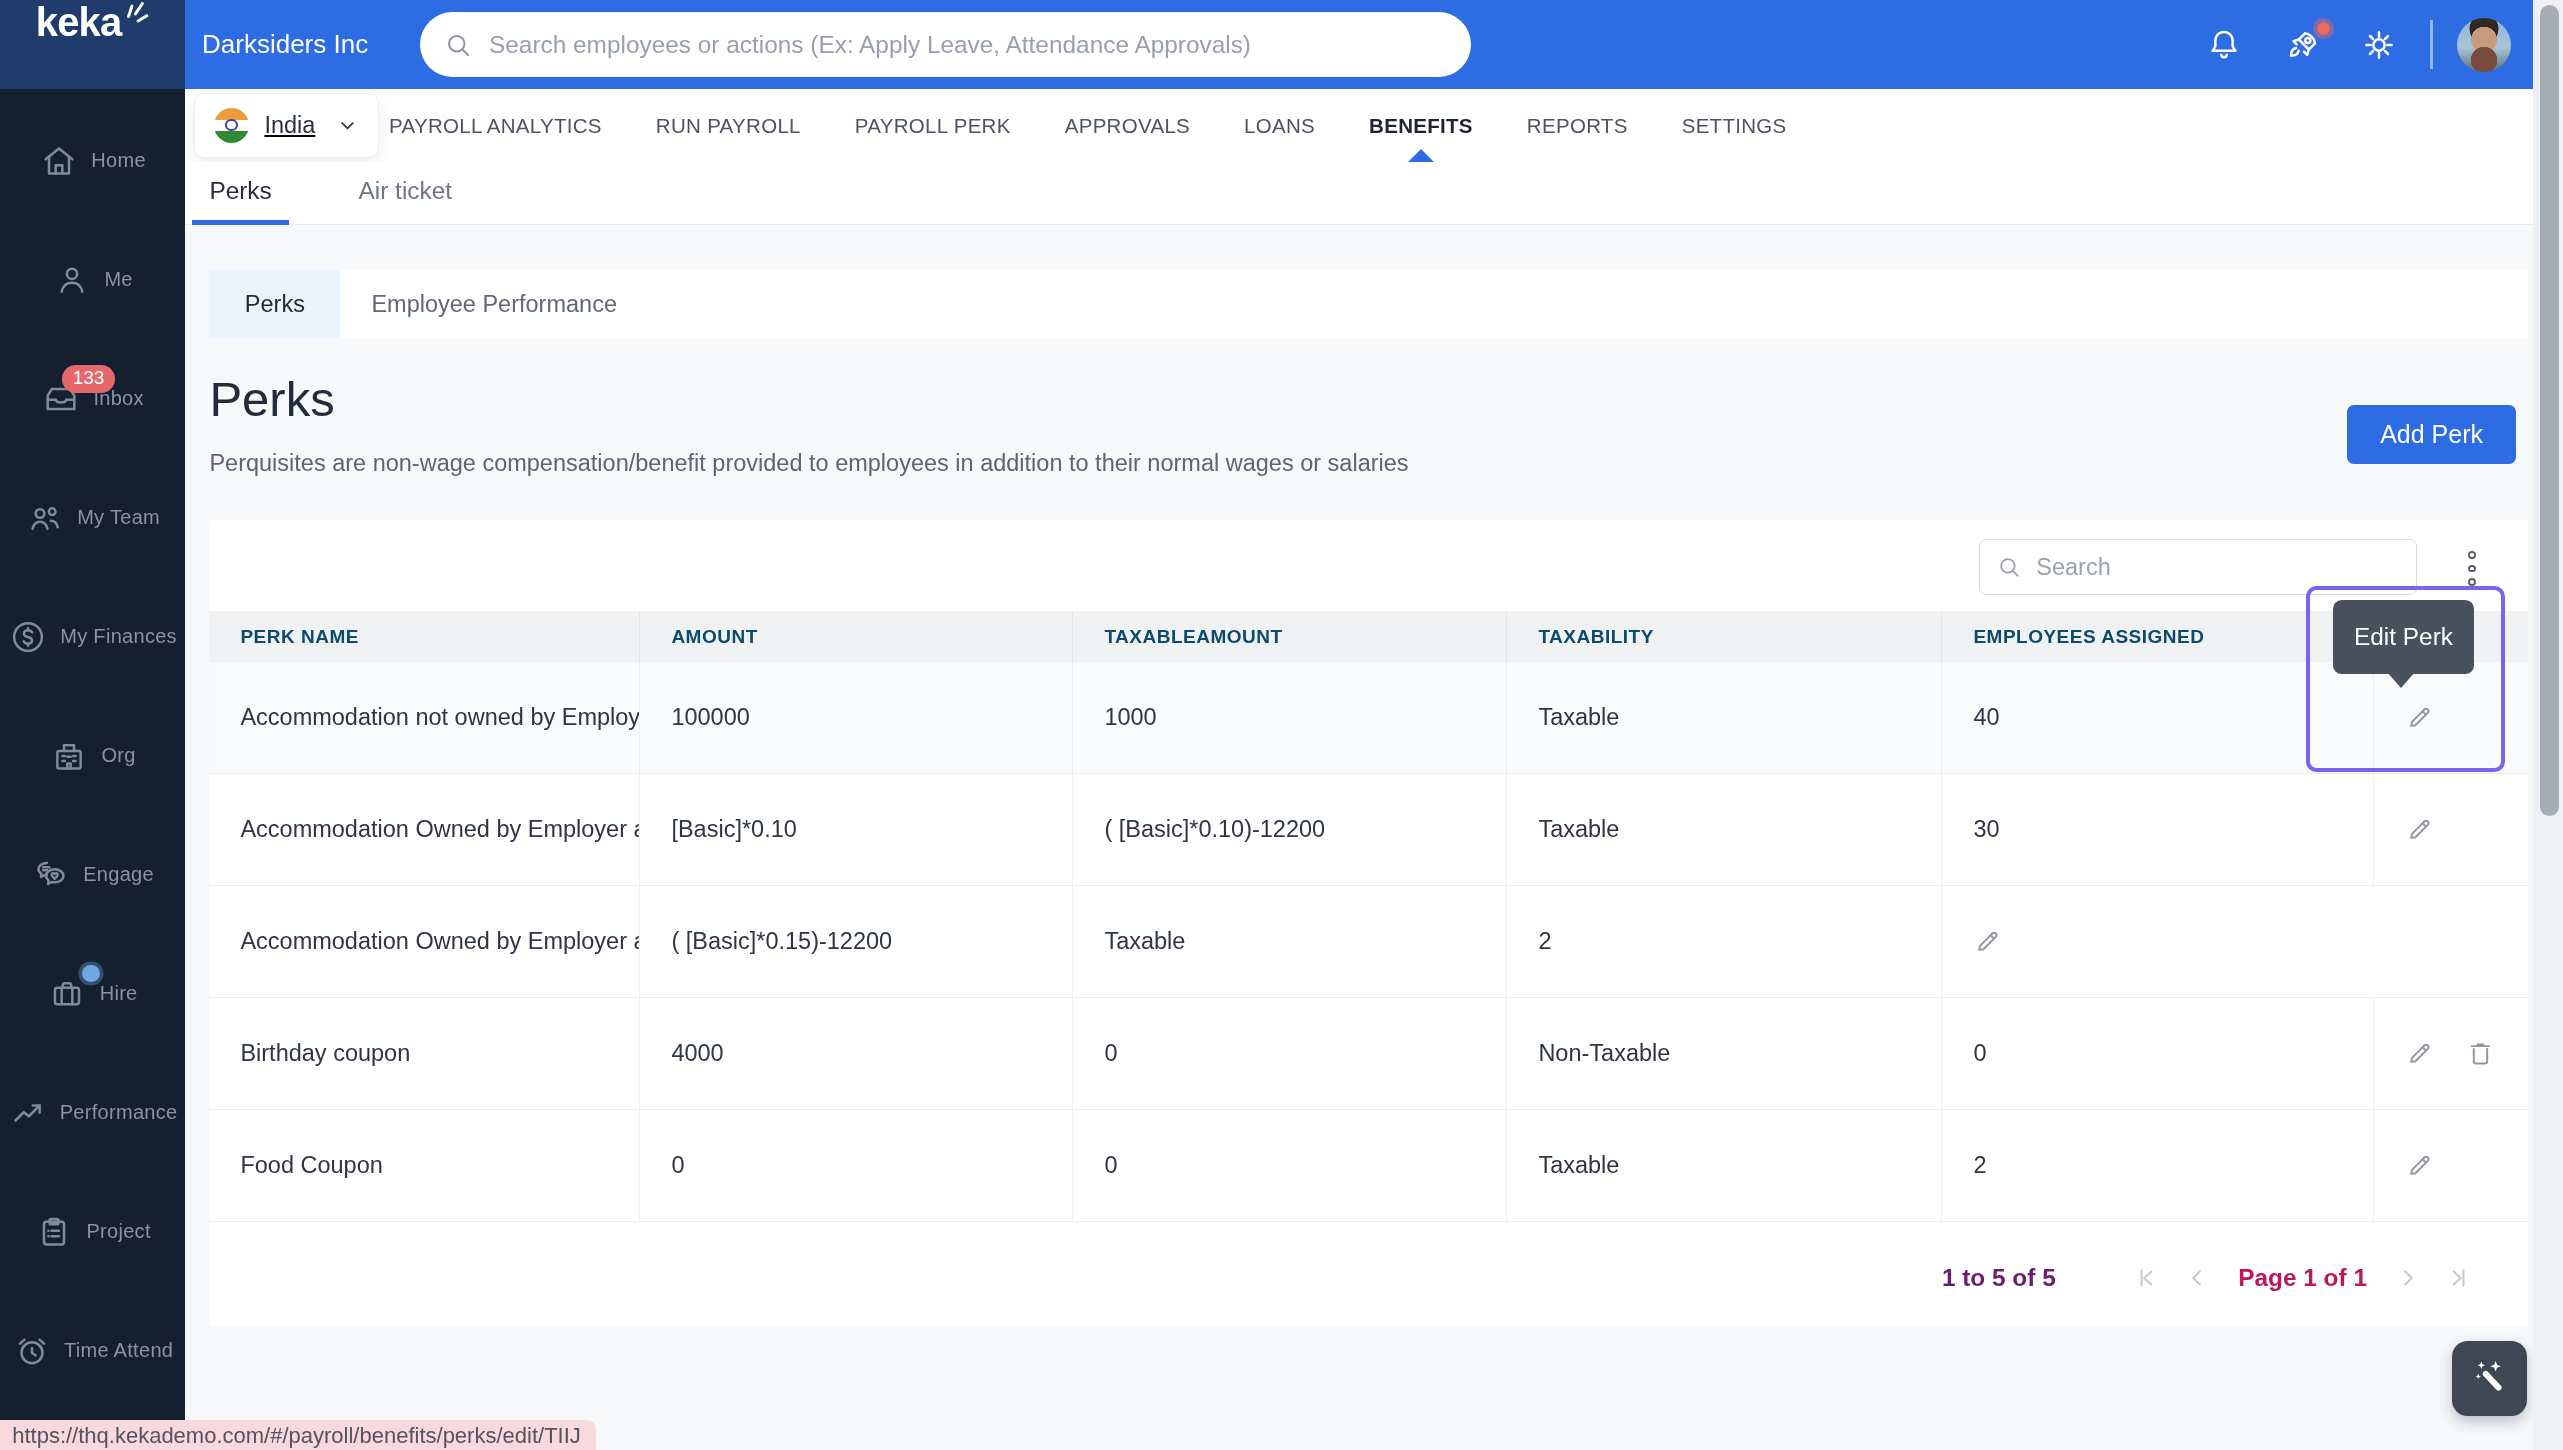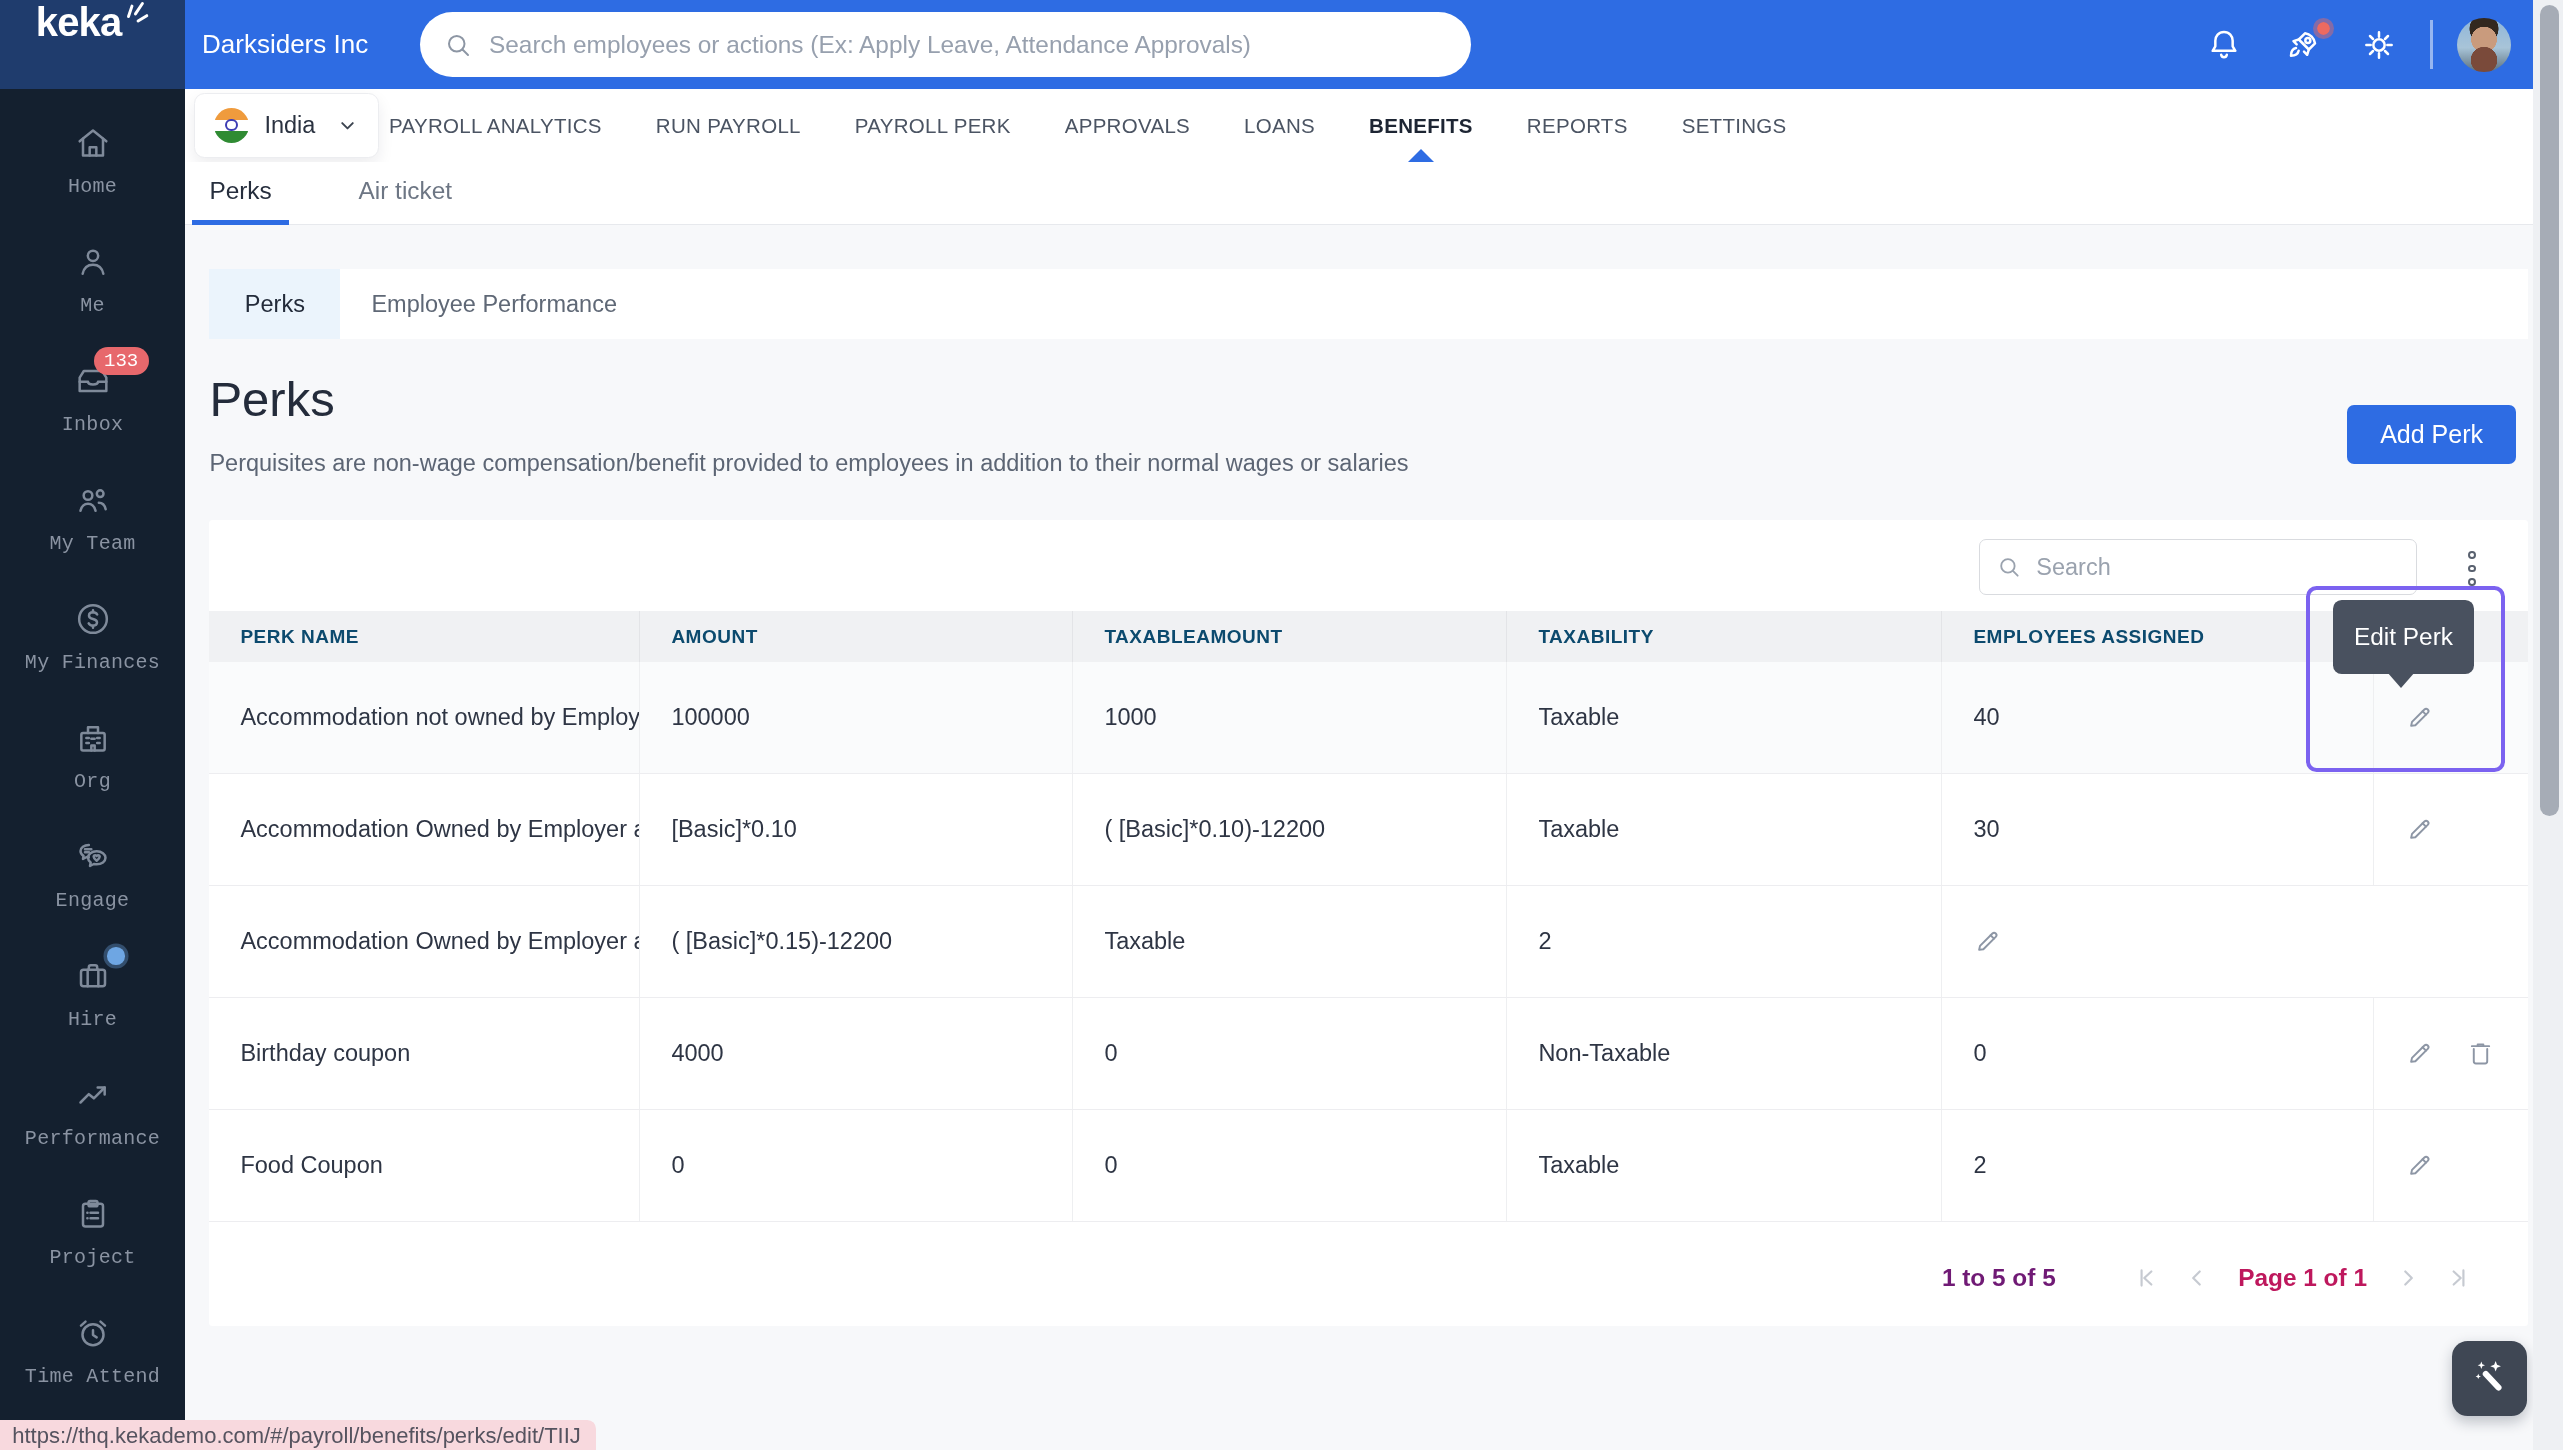--- a/index.html
+++ b/index.html
@@ -29,35 +29,35 @@
   .avatar{width:54px;height:54px;border-radius:50%;margin-left:24.4px;
     background:
       radial-gradient(circle at 50% 78%, #7a4a3a 0 26%, transparent 27%),
       radial-gradient(circle at 50% 40%, #c99b7d 0 30%, transparent 31%),
       radial-gradient(circle at 50% 20%, #33281f 0 28%, transparent 29%),
       linear-gradient(180deg,#8fb6d9 0%,#a8c4d8 55%,#5a6f7e 100%);}
 
   
   .sidebar{position:absolute;left:0;top:89px;width:185px;height:1362px;background:#14202f;
     z-index:20;display:flex;flex-direction:column;padding-top:12.2px;}
-  .sb-item{height:119px;display:flex;flex-direction:column;align-items:center;justify-content:center;
-    gap:12.2px;color:#8a93a2;cursor:pointer;font-family:Liberation Mono, monospace;}
+  .sb-item{height:119px;display:flex;flex-direction:row;align-items:center;justify-content:center;
+    gap:12.2px;color:#8a93a2;cursor:pointer;}
   .sb-icon{position:relative;width:40px;height:40px;color:#7f8a9a;}
   .sb-icon svg{width:40px;height:40px;}
   .sb-label{font-size:20px;letter-spacing:0.3px;}
   .sb-badge{position:absolute;top:-14px;left:21px;background:#e7686c;color:#fff;font-size:19px;
     padding:2.6px 10.5px;border-radius:871px;line-height:1.2;}
   .sb-dot{position:absolute;top:-8.7px;right:-12.2px;width:17.4px;height:17.4px;border-radius:50%;
     background:#6ea6e3;box-shadow:0 0 0 3.5px rgba(110,166,227,.35);}
 
   
   .navband{position:absolute;left:185px;top:89px;width:2378px;height:73px;background:#fff;z-index:10;}
   .country-card{position:absolute;left:8.7px;top:3.5px;width:185px;height:65px;background:#fff;
     border:0.9px solid #ecedf0;border-radius:10.5px;box-shadow:0 7px 15.7px rgba(20,30,50,.08);
-    display:flex;align-items:center;gap:15.7px;padding:0 19px;cursor:pointer;}
+    display:flex;align-items:center;gap:15.7px;padding:0 19px;cursor:pointer;text-decoration:underline;}
   .flag{width:35px;height:35px;border-radius:50%;position:relative;
     background:linear-gradient(180deg,#ef9b3d 0 34%,#fff 34% 66%,#2f8b33 66% 100%);}
   .flag::after{content:'';position:absolute;left:11.3px;top:11.3px;width:8.7px;height:8.7px;border:2.6px solid #3d3db4;
     border-radius:50%;}
   .country-label{font-size:23.5px;color:#2a3240;}
   .country-card svg{color:#3c4450;margin-left:auto;}
   .nav-items{position:absolute;left:204px;top:0;height:73px;display:flex;gap:54px;}
   .nav-item{height:73px;display:flex;align-items:center;font-size:20.5px;letter-spacing:0.3px;
     color:#4b5463;position:relative;cursor:pointer;white-space:nowrap;}
   .nav-item.active{color:#1d2533;font-weight:700;}

